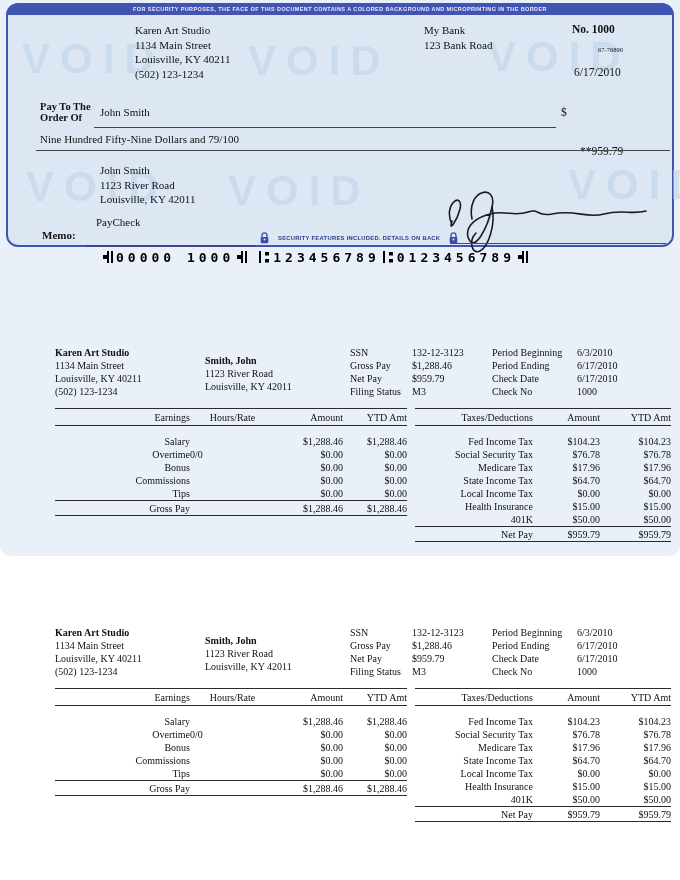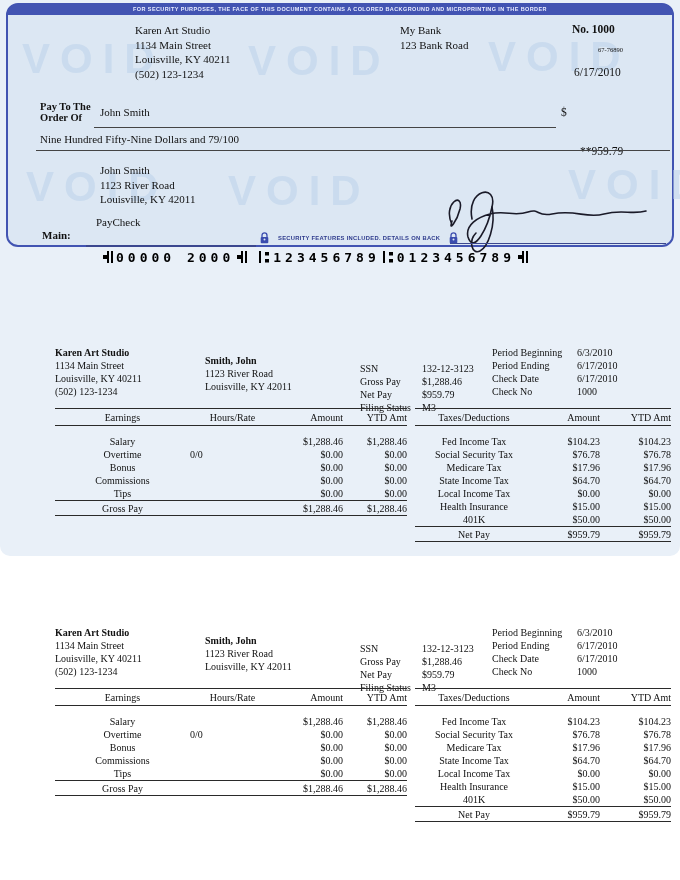--- a/index.html
+++ b/index.html
@@ -72,30 +72,30 @@
   .ms-transit::before{content:'';position:absolute;left:0;top:0;width:2px;height:12px;background:#000;}
   
   .stub-slot{position:absolute;left:54px;width:620px;height:210px;}
   .stub-1{top:346px;}
   .stub-2{top:626px;}
   .stub{position:relative;width:100%;height:100%;font-size:10px;line-height:13px;}
   .shead{position:absolute;top:0;}
   .shead div{white-space:nowrap;}
   .sh-company{left:1px;}
   .sh-employee{left:151px;margin-top:8px;}
-  .sh-info{left:306px;display:grid;grid-template-columns:60px auto;column-gap:2px;margin-top:16px;}
+  .sh-info{left:296px;display:grid;grid-template-columns:60px auto;column-gap:2px;}
   .sh-period{left:438px;display:grid;grid-template-columns:83px auto;column-gap:2px;}
   .tbl{position:absolute;top:62px;border-collapse:collapse;font-size:10px;table-layout:fixed;}
   .tbl-earn{left:1px;width:352px;}
   .tbl-ded{left:361px;width:256px;}
   .tbl th,.tbl td{padding:0;font-weight:normal;height:13px;overflow:hidden;white-space:nowrap;}
   .tbl thead tr{border-top:1.5px solid #2a2a2a;border-bottom:1.5px solid #2a2a2a;}
   .tbl thead th{height:16px;}
   .tbl tr.spacer td{height:9px;}
-  .tbl .l{text-align:center;}
+  .tbl .l{text-align:right;}
   .tbl .c{margin-top:16px;}
   .tbl .r{text-align:right;}
   .tbl tr.lastrow{border-bottom:1px solid #2a2a2a;}
   .tbl tr.total{border-bottom:1px solid #2a2a2a;}
   .tbl tr.total td{height:14px;}
 </style>
 </head>
 <body>
 
 <div class="sheet">
@@ -110,21 +110,21 @@
     <span class="void" style="left:220px;top:162px;">VOID</span>
     <span class="void" style="left:560px;top:156px;">VOID</span>
 
     <div class="blk" style="left:127px;top:18px;">
       <div>Karen Art Studio</div>
       <div>1134 Main Street</div>
       <div>Louisville, KY 40211</div>
       <div>(502) 123-1234</div>
     </div>
 
-    <div class="blk" style="left:392px;top:18px;">
+    <div class="blk" style="left:416px;top:18px;">
       <div>My Bank</div>
       <div>123 Bank Road</div>
     </div>
 
     <div class="blk b" style="left:564px;top:17px;font-size:11.5px;">
       <span>No.</span>&nbsp;<span>1000</span>
     </div>
     <div class="small-frac" style="left:590px;top:41px;">67-76890</div>
     <div class="blk" style="left:566px;top:60px;font-size:11.5px;">6/17/2010</div>
 
@@ -145,42 +145,42 @@
       <div>1123 River Road</div>
       <div>Louisville, KY 42011</div>
     </div>
 
     <svg class="sig" width="238" height="78" viewBox="0 0 238 78">
       <path d="M16 44 C6 22 28 10 24 28 C21 40 12 52 16 40 M36 38 C30 8 62 2 56 26 C52 46 38 74 32 56 C29 44 42 36 54 33 C70 29 78 36 92 31 C104 27 100 36 116 33 C140 28 150 38 168 33 C186 28 196 34 210 30" fill="none" stroke="#1a1a28" stroke-width="1.6" stroke-linecap="round"></path>
       <path d="M56 26 C60 44 52 66 44 70 C36 74 32 60 40 52" fill="none" stroke="#1a1a28" stroke-width="1.6" stroke-linecap="round"></path>
     </svg>
     <div class="sig-line"></div>
 
-    <div class="memo-label">Main:</div>
+    <div class="memo-label">Memo:</div>
     <div class="memo-value">PayCheck</div>
     <div class="memo-line"></div>
 
     <div class="sec-row">
       <svg width="9" height="12" viewBox="0 0 9 12">
         <path d="M2 5.4 V3.4 a2.5 2.6 0 0 1 5 0 V5.4" fill="none" stroke="#3a4cae" stroke-width="1.3"></path>
         <rect x="0.7" y="5" width="7.6" height="6.2" rx="1" fill="#3a4cae"></rect>
         <circle cx="4.5" cy="7.6" r="1" fill="#dce7f3"></circle>
       </svg>
       <span class="sec-text">SECURITY FEATURES INCLUDED. DETAILS ON BACK</span>
       <svg width="9" height="12" viewBox="0 0 9 12">
         <path d="M2 5.4 V3.4 a2.5 2.6 0 0 1 5 0 V5.4" fill="none" stroke="#3a4cae" stroke-width="1.3"></path>
         <rect x="0.7" y="5" width="7.6" height="6.2" rx="1" fill="#3a4cae"></rect>
         <circle cx="4.5" cy="7.6" r="1" fill="#dce7f3"></circle>
       </svg>
     </div>
   </div>
 
   <div class="micr">
     <span class="ms ms-onus"></span>
-      <span>00000 2000</span>
+      <span>00000 1000</span>
       <span class="ms ms-onus"></span>
     <span style="width:6px;display:inline-block;"></span>
     <span class="ms ms-transit"></span>
       <span>123456789</span>
       <span class="ms ms-transit"></span>
       <span>0123456789</span>
       <span class="ms ms-onus"></span>
   </div>
 
   <div class="stub-slot stub-1">

